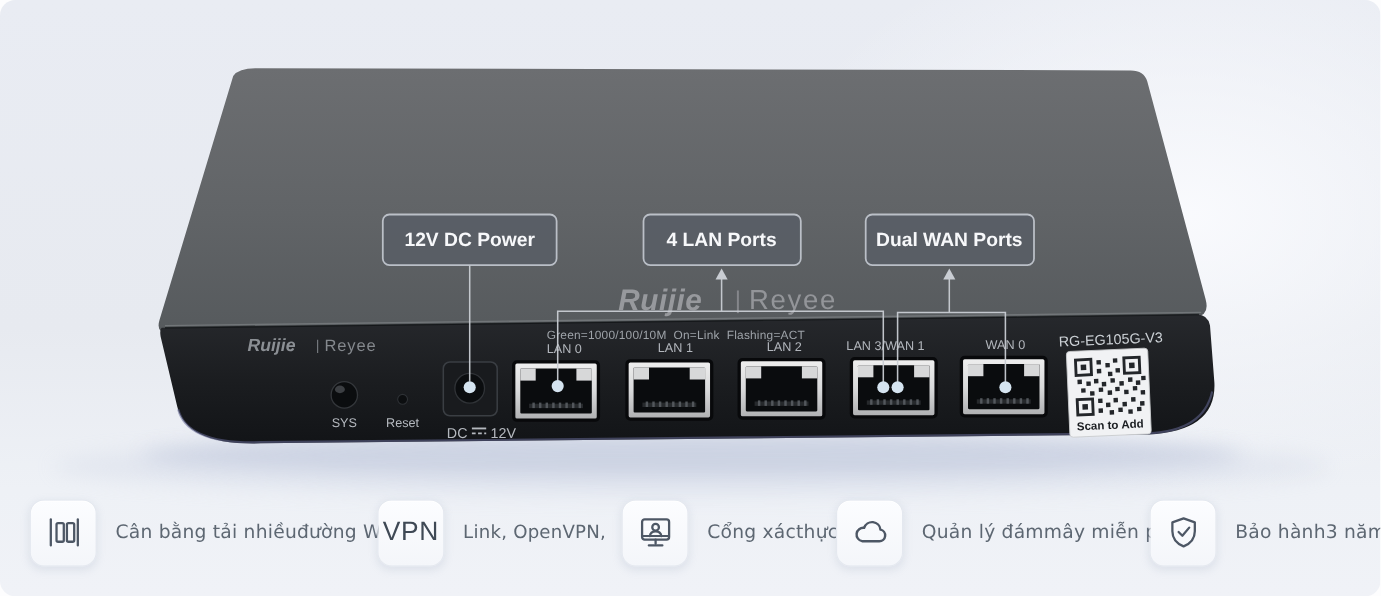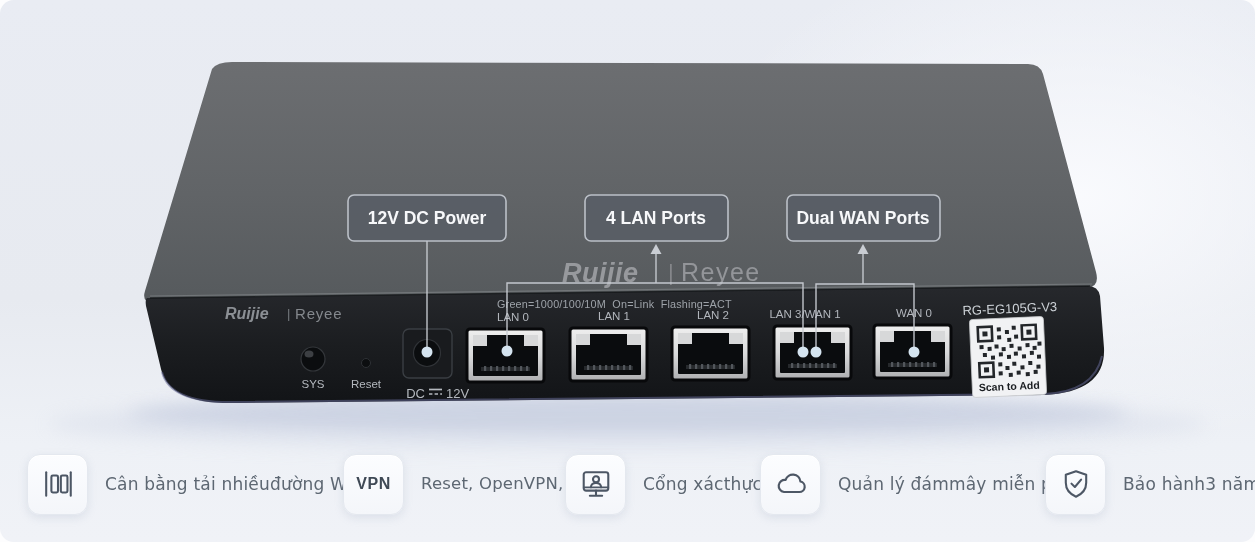--- a/index.html
+++ b/index.html
@@ -21,21 +21,21 @@
     display:flex;align-items:center;gap:17px;white-space:nowrap;
   }
   .tile{
     width:61px;height:61px;border-radius:13px;flex:0 0 auto;
     background:linear-gradient(180deg,#fcfdff 0%,#f4f6fa 100%);
     border:1px solid #e4e8ef;
     box-shadow:0 3px 8px rgba(150,162,185,.22), inset 0 1px 0 #ffffff;
     display:flex;align-items:center;justify-content:center;
   }
   .tile svg{stroke:#4d5765;fill:none;stroke-width:2.2;stroke-linecap:round;stroke-linejoin:round;}
-  .vpn-text{font-size:16px;font-weight:bold;color:#3f4955;letter-spacing:.5px;}
+  .vpn-text{font-size:24px;font-weight:normal;color:#3f4955;letter-spacing:.5px;}
   .feature-label{
     font-family:"DejaVu Sans","Liberation Sans",sans-serif;
     font-size:17px;color:#5d6772;letter-spacing:.2px;
   }
   .feature-label .line{display:block;line-height:1.32;}
 </style>
 </head>
 <body>
 
 <div class="stage">
@@ -297,21 +297,21 @@
       </svg>
     </div>
     <div class="feature-label">Cân bằng tải nhiềuđường WAN</div>
   </div>
 
   <div class="feature" style="left:343px">
     <div class="tile">
       <span class="vpn-text">VPN</span>
     </div>
     <div class="feature-label" style="font-size:16.5px">
-      <span class="line">Reset, OpenVPN,</span>
+      <span class="line">Link, OpenVPN,</span>
     </div>
   </div>
 
   <div class="feature" style="left:565px">
     <div class="tile">
       <svg width="34" height="34" viewBox="0 0 36 36">
         <rect x="5" y="5.5" width="26" height="19.5" rx="2.5"></rect>
         <circle cx="18" cy="13" r="3.2"></circle>
         <path d="M 12.5 21.5 Q 13 17 18 17 Q 23 17 23.5 21.5"></path>
         <path d="M 5 21.5 H 31" stroke-width="1.8"></path>

